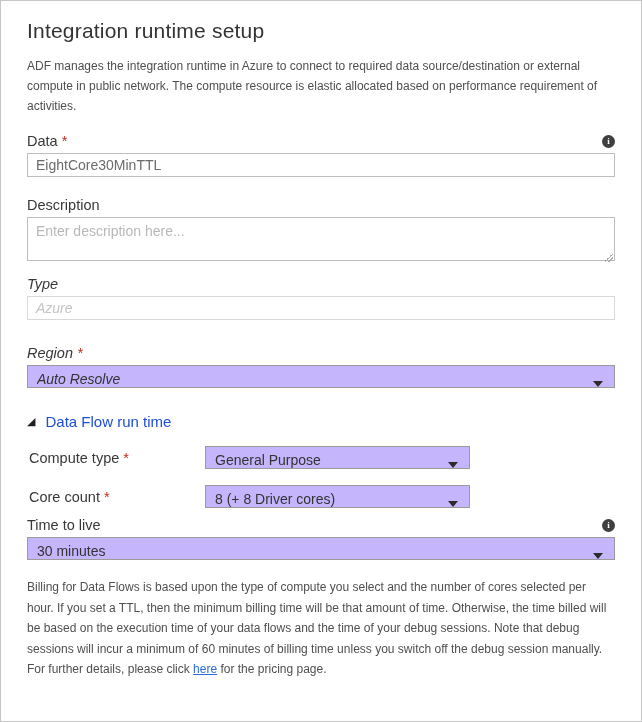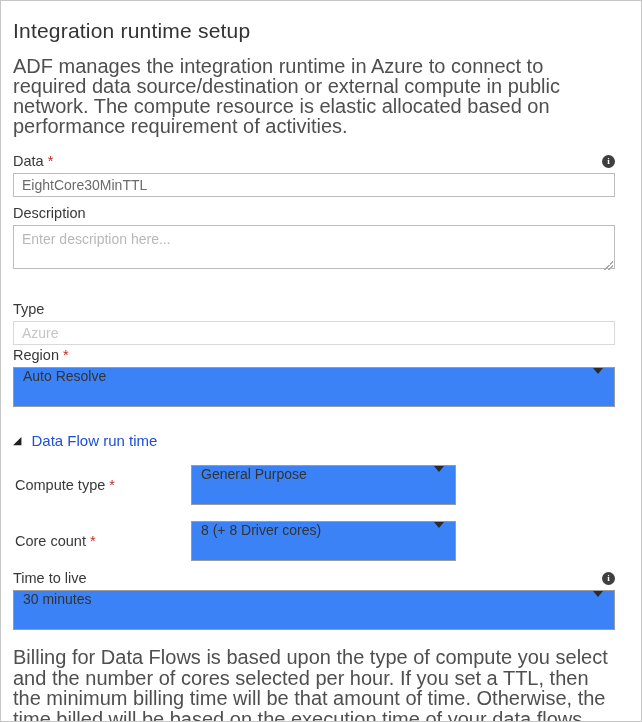--- a/index.html
+++ b/index.html
@@ -6,32 +6,32 @@
   html, body { background: #ffffff; }
   body {
     width: 642px; height: 722px;
     font-family: "Liberation Sans", sans-serif;
     color: #333333;
   }
   .page {
     width: 642px; height: 722px;
     border: 1px solid #c6c6c6;
     background: #ffffff;
-    padding: 16px 26px 0 12px;
+    padding: 16px 26px 0 26px;
     overflow: hidden;
   }
   .page-title {
     font-size: 21px;
     font-weight: 400;
     color: #333333;
     letter-spacing: 0.2px;
     margin-top: 2px;
   }
   .intro, .billing {
-    font-size: 20px;
+    font-size: 12px;
     line-height: 20px;
     color: #4f4f4f;
     margin-top: 13px;
   }
   .field { margin-top: 16px; }
   .field-label-row {
     display: flex;
     align-items: center;
     justify-content: space-between;
     margin-bottom: 3px;
@@ -94,25 +94,25 @@
   .resize-grip {
     position: absolute;
     right: 2px; bottom: 3px;
     width: 9px; height: 9px;
     background:
       linear-gradient(135deg, transparent 0 50%, #a9a9a9 50% 56%, transparent 56% 72%, #a9a9a9 72% 78%, transparent 78%);
     cursor: nwse-resize;
   }
   .dropdown {
     display: flex;
-    align-items: flex-start;
+    align-items: flex-end;
     justify-content: space-between;
-    height: 40px;
+    height: 23px;
     border: 1px solid #9b9b9b;
-    background: #3b82f6;
+    background: #c4b5fd;
     padding: 0 11px 0 9px;
     cursor: pointer;
   }
   .dropdown-value {
     font-size: 14px;
     color: #333333;
     white-space: nowrap;
     overflow: hidden;
   }
   .caret {
@@ -172,38 +172,38 @@
   <div class="field">
     <div class="field-label-row">
       <span>
         <span class="field-label">Data</span><span class="required">*</span>
       </span>
       <span class="info-icon">i</span>
     </div>
     <div class="text-input">EightCore30MinTTL</div>
   </div>
 
-  <div class="field" style="margin-top:7px;">
+  <div class="field" style="margin-top:19px;">
     <div class="field-label-row">
       <span class="field-label">Description</span>
     </div>
     <div class="textarea-wrap">
       <textarea class="desc-area" placeholder="Enter description here..." style=""></textarea>
       <span class="resize-grip"></span>
     </div>
   </div>
 
-  <div class="field" style="margin-top:27px;">
+  <div class="field" style="margin-top:10px;font-style:italic;">
     <div class="field-label-row">
       <span class="field-label">Type</span>
     </div>
     <div class="text-input disabled">Azure</div>
   </div>
 
-  <div class="field" style="margin-top:1px;">
+  <div class="field" style="margin-top:24px;font-style:italic;">
     <div class="field-label-row">
       <span>
         <span class="field-label">Region</span><span class="required">*</span>
       </span>
     </div>
     <div class="dropdown">
       <span class="dropdown-value">Auto Resolve</span>
       <span class="caret"></span>
     </div>
   </div>

